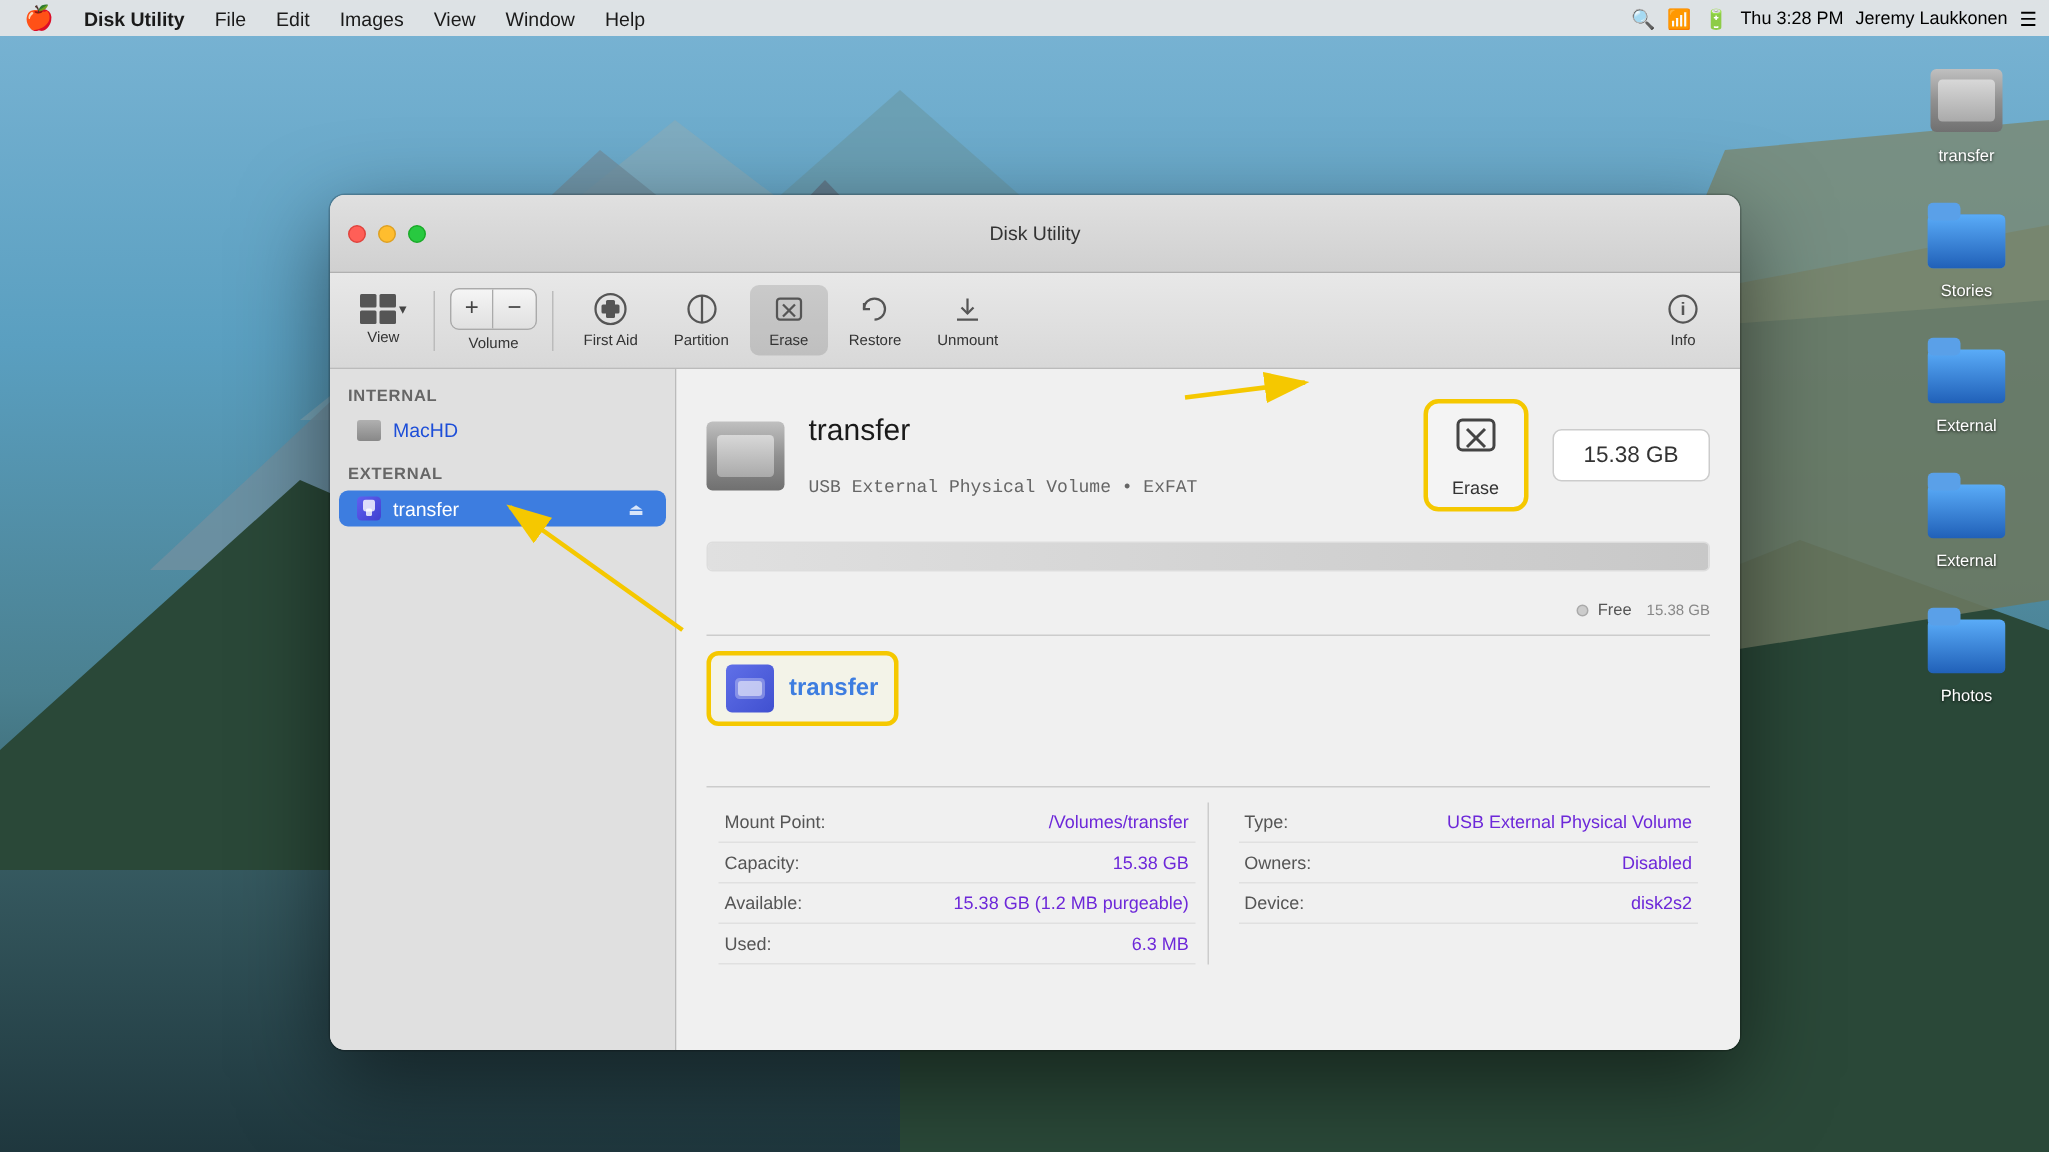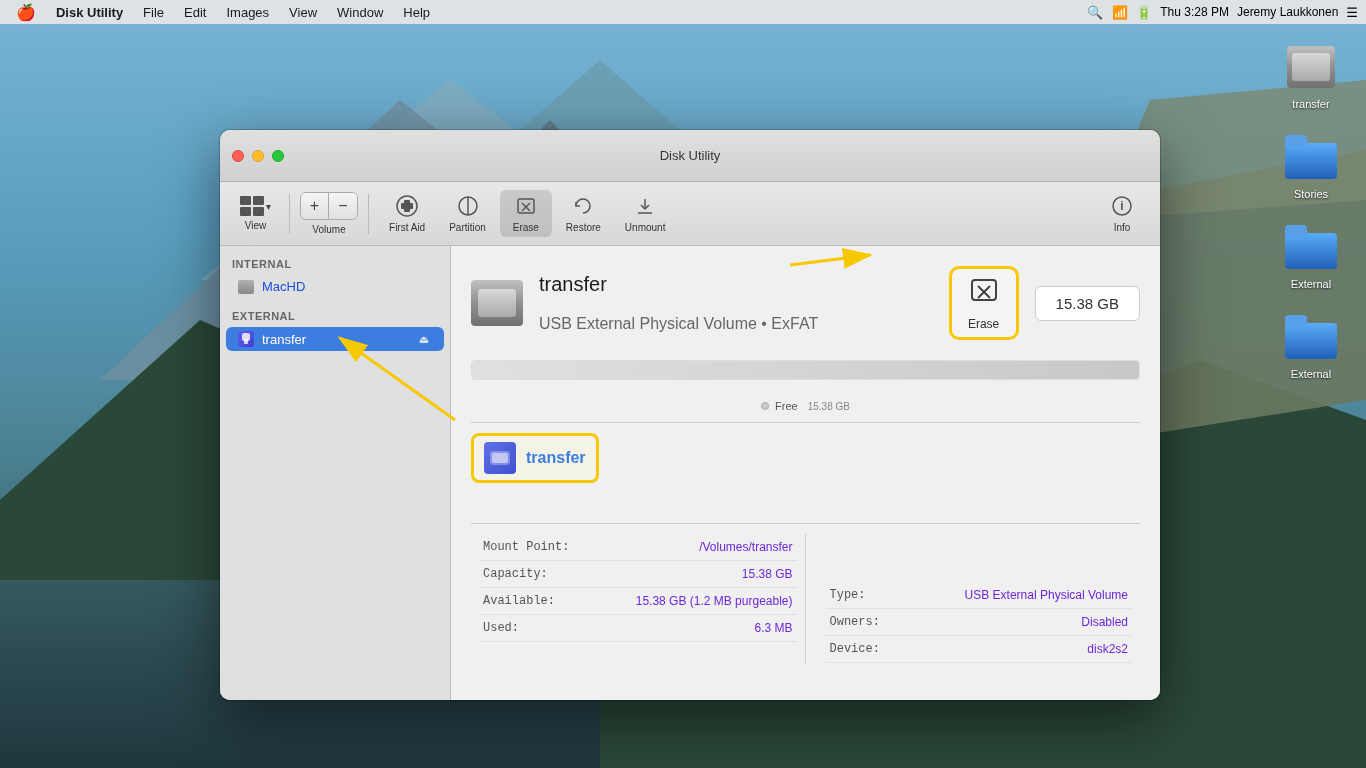--- a/index.html
+++ b/index.html
@@ -376,23 +376,24 @@
       flex: 1;
     }
 
     .device-name {
       font-size: 20px;
       font-weight: 500;
       color: #1a1a1a;
     }
 
     .device-subtitle {
-      font-size: 16px;
+      font-size: 12px;
       color: #666;
       margin-top: 19px;
+      font-family: Liberation Mono, monospace;
     }
 
     .device-size-badge {
       background: white;
       border: 1px solid #ccc;
       border-radius: 6px;
       padding: 8px 20px;
       font-size: 15px;
       font-weight: 400;
       color: #333;
@@ -433,21 +434,21 @@
     }
 
     .usage-bar-fill {
       height: 100%;
       background: linear-gradient(90deg, #e0e0e0, #c8c8c8);
     }
 
     
     .usage-legend {
       display: flex;
-      justify-content: center;
+      justify-content: flex-end;
       gap: 20px;
       margin-bottom: 4px;
     }
 
     .usage-legend-item {
       display: flex;
       align-items: center;
       gap: 6px;
       font-size: 11px;
       color: #555;
@@ -477,21 +478,20 @@
     .info-row {
       display: flex;
       justify-content: space-between;
       padding: 6px 4px;
       border-bottom: 1px solid #e0e0e0;
       font-size: 12px;
     }
 
     .info-label {
       color: #555;
-      font-family: Liberation Mono, monospace;
     }
 
     .info-value {
       color: #6d28d9;
       text-align: right;
     }
 
     
     .toolbar-btn.active-erase {
       background: rgba(0,0,0,0.12);
@@ -612,20 +612,35 @@
             <linearGradient id="folderShad4" x1="0" y1="0" x2="0" y2="1">
               <stop offset="0%" stop-color="#5aacf8"></stop>
               <stop offset="100%" stop-color="#2060b8"></stop>
             </linearGradient>
           </defs>
         </svg>
       </div>
       <span class="desktop-icon-label">External</span>
     </div>
 
+    <div class="desktop-icon">
+      <div class="desktop-icon-img">
+        <svg width="52" height="44" viewBox="0 0 52 44">
+          <rect x="0" y="8" width="52" height="36" rx="4" fill="url(#folderShad5)"></rect>
+          <rect x="0" y="0" width="22" height="12" rx="4" fill="#5aa0e8"></rect>
+          <defs>
+            <linearGradient id="folderShad5" x1="0" y1="0" x2="0" y2="1">
+              <stop offset="0%" stop-color="#5aacf8"></stop>
+              <stop offset="100%" stop-color="#2060b8"></stop>
+            </linearGradient>
+          </defs>
+        </svg>
+      </div>
+      <span class="desktop-icon-label">Photos</span>
+    </div>
   </div>
 
   <div class="window">
 
     <div class="window-titlebar">
       <div class="traffic-lights">
         <div class="traffic-light close"></div>
         <div class="traffic-light minimize"></div>
         <div class="traffic-light maximize"></div>
       </div>
@@ -813,21 +828,21 @@
             <div class="info-row">
               <span class="info-label">Available:</span>
               <span class="info-value">15.38 GB (1.2 MB purgeable)</span>
             </div>
             <div class="info-row">
               <span class="info-label">Used:</span>
               <span class="info-value">6.3 MB</span>
             </div>
           </div>
 
-          <div class="info-col" style="padding-left:20px;margin-top:48px;">
+          <div class="info-col" style="padding-left:20px;">
             <div class="info-row">
               <span class="info-label">Type:</span>
               <span class="info-value">USB External Physical Volume</span>
             </div>
             <div class="info-row">
               <span class="info-label">Owners:</span>
               <span class="info-value">Disabled</span>
             </div>
             <div class="info-row">
               <span class="info-label">Device:</span>

